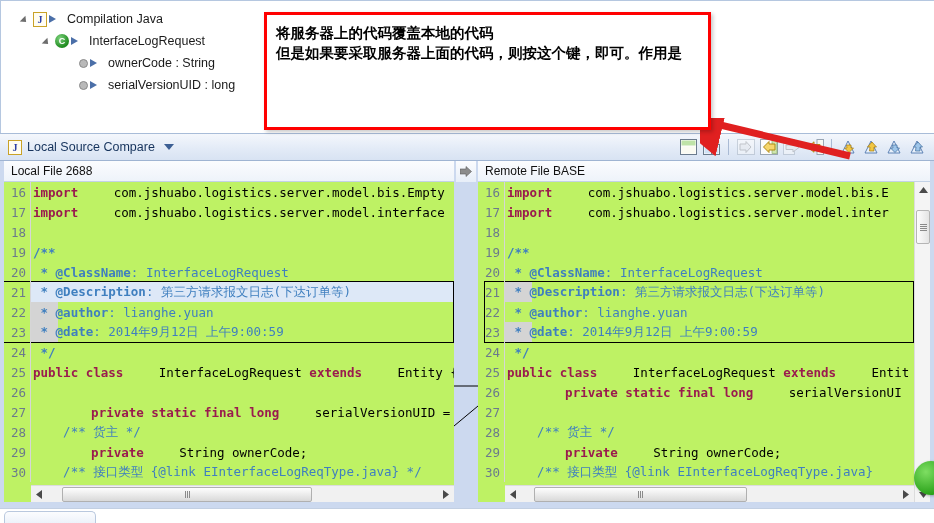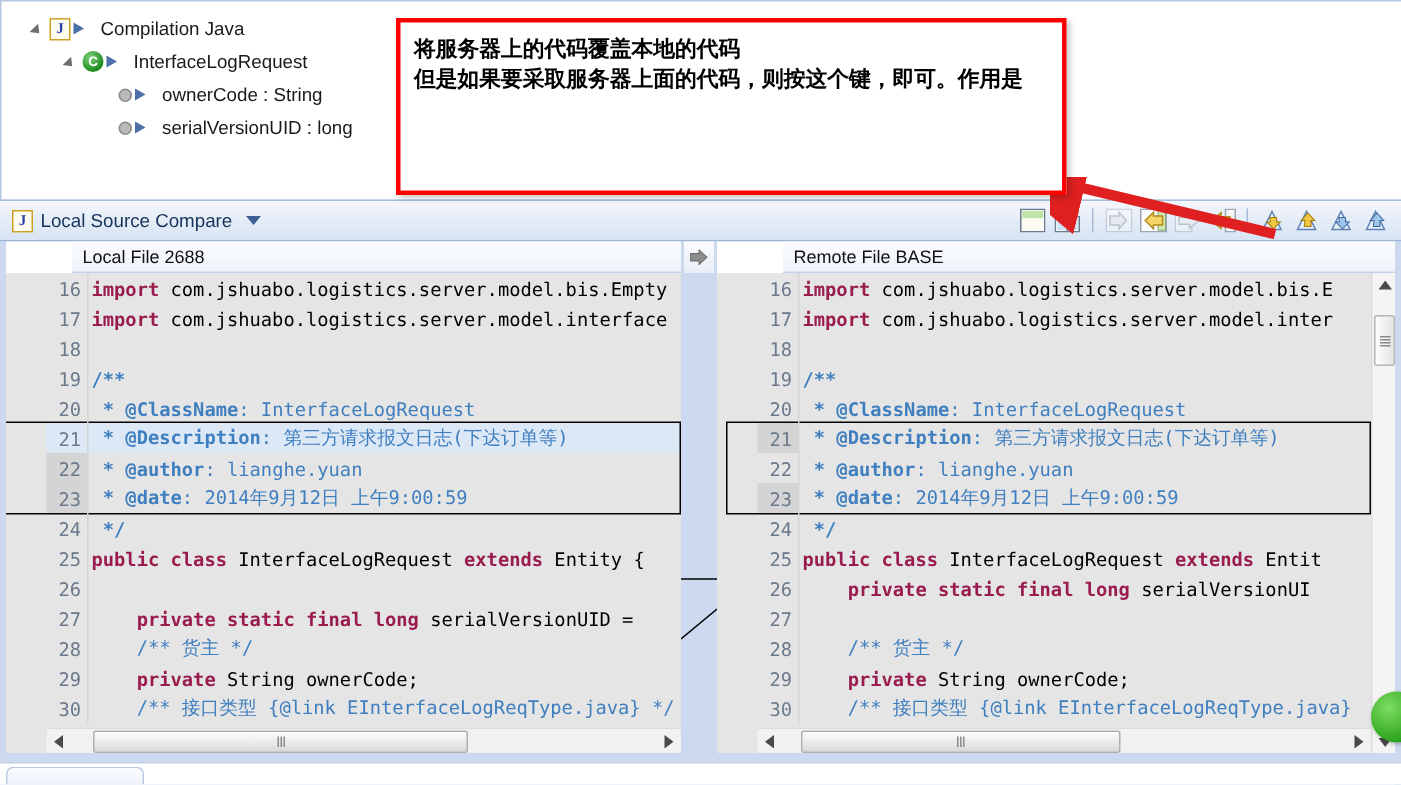--- a/index.html
+++ b/index.html
@@ -187,36 +187,34 @@
     position: absolute;
     top: 0; left: 0; right: 0;
     height: 21px;
     background: linear-gradient(to bottom,#fbfcfe,#eef3fa);
     border-bottom: 1px solid #c3d2e6;
     font-size: 12px;
     color: #111;
     padding-left: 7px;
     line-height: 20px;
     white-space: nowrap;
-    margin-left: 44px;
   }
   .gutter-toggle {
     position: absolute;
     left: 456px; top: 0;
     width: 20px; height: 21px;
     background: linear-gradient(to bottom,#fbfcfe,#e7eef8);
     display: flex; align-items: center; justify-content: center;
   }
 
   .code-area {
     position: absolute;
     top: 21px; left: 0; right: 0; bottom: 0;
     overflow: hidden;
-    background: #e5e5e5;
-    padding-left: 28px;
+    background: #bef264;
   }
 
   .line {
     position: relative;
     height: 20px;
     display: flex;
     align-items: center;
     white-space: nowrap;
     font-family: "DejaVu Sans Mono", monospace;
     font-size: 12.5px;
@@ -236,21 +234,21 @@
     background: #d6d6d6;
   }
   .ltext {
     padding-left: 2px;
     color: #000;
     white-space: pre;
   }
   .kw   { color: #9a1b4e; font-weight: bold; }
   .cmt  { color: #3f7fbf; }
   .cmtb { color: #3f7fbf; font-weight: bold; }
-  .plain{ color: #000000; }
+  .plain{ color: #000000; margin-left: 28px; }
 
   
   .diff-block {
     position: absolute;
     border: 1px solid #000000;
     pointer-events: none;
   }
   .hl-blue { position: absolute; background: #dde8f7; }
   .hl-gray { position: absolute; background: #d4d4d4; }
 

